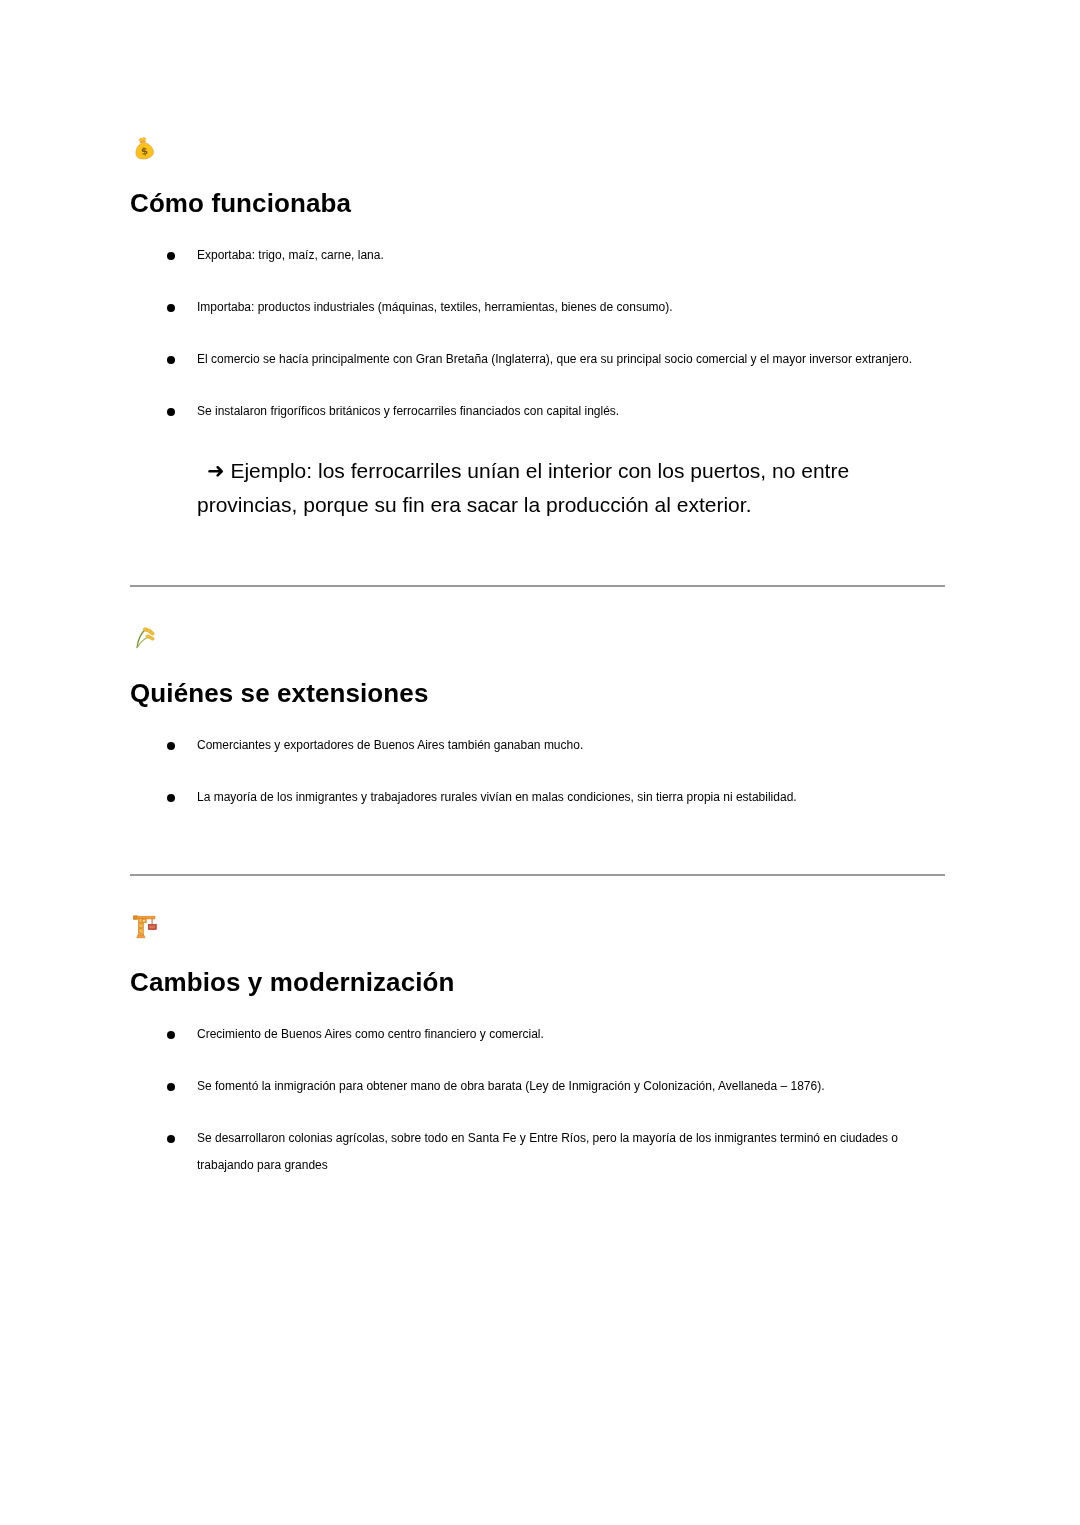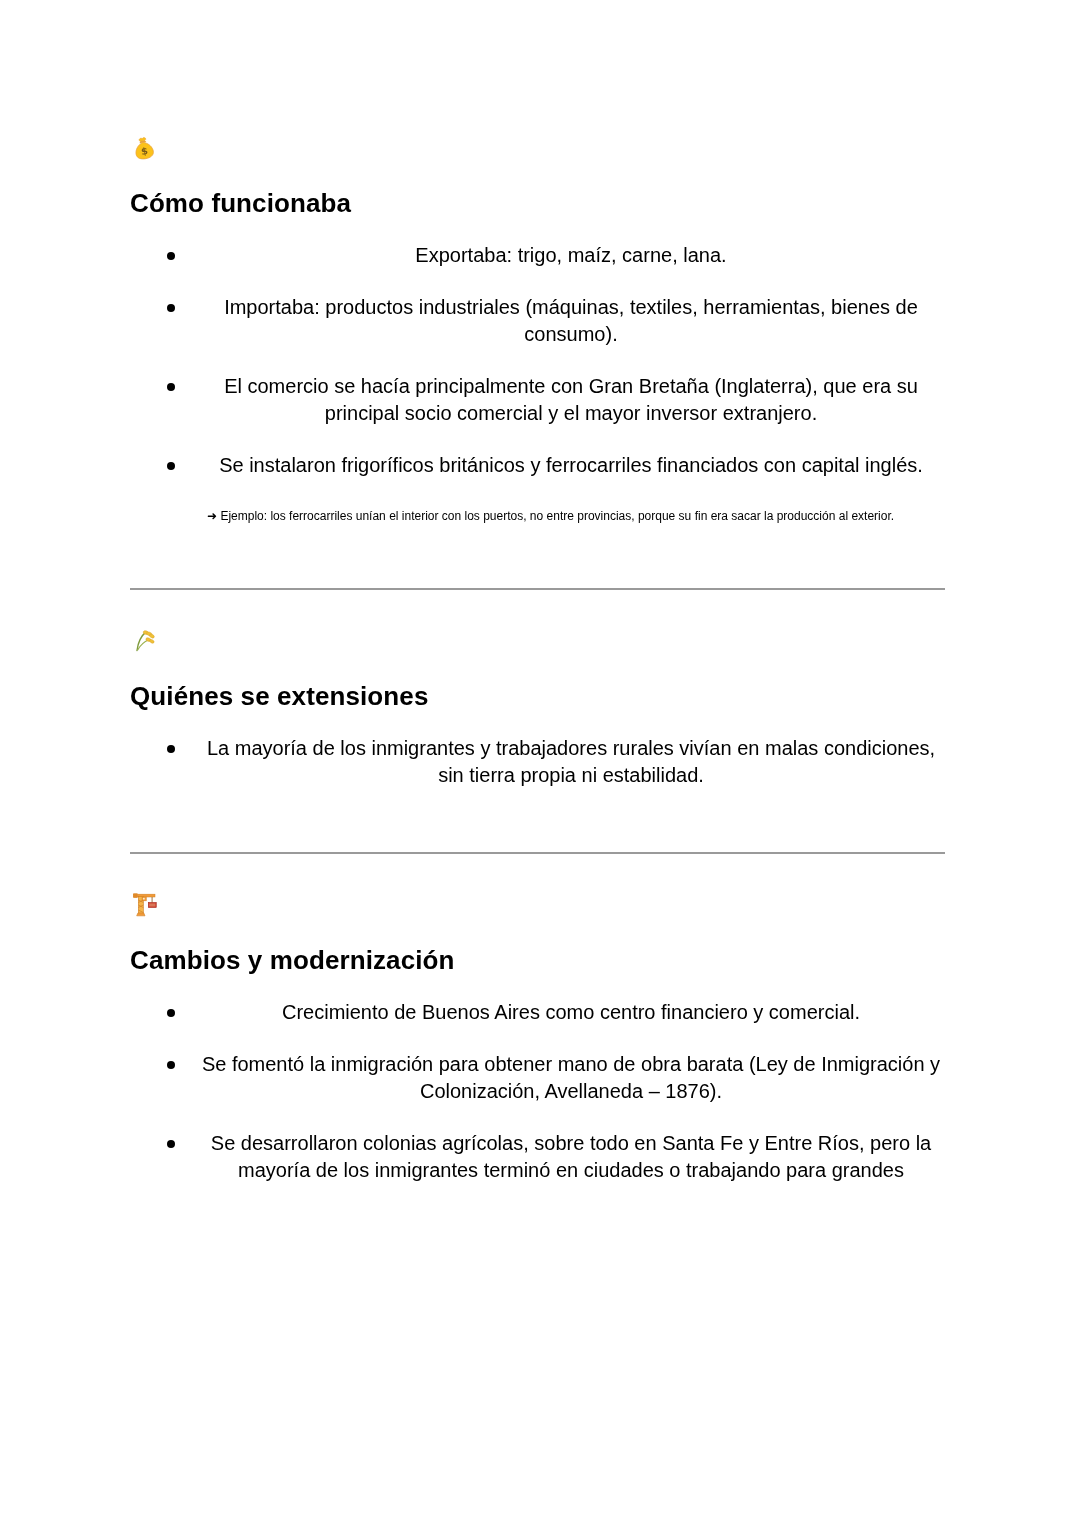--- a/index.html
+++ b/index.html
@@ -34,39 +34,38 @@
     margin: 29px 0 0 0;
     letter-spacing: 0.1px;
   }
   ul.bullet-list {
     list-style: none;
     margin: 26px 0 0 0;
     padding: 0 0 0 67px;
   }
   ul.bullet-list li {
     position: relative;
-    font-size: 20px;
+    font-size: 12px;
     line-height: 27px;
     margin: 0 0 25px 0;
-    text-align: center;
   }
   ul.bullet-list li:last-child { margin-bottom: 0; }
   ul.bullet-list li .dot {
     position: absolute;
     left: -30px;
     top: 10px;
     width: 8px;
     height: 8px;
     border-radius: 50%;
     background: #000000;
   }
   p.note-paragraph {
     margin: 29px 0 0 67px;
-    font-size: 12px;
-    line-height: 17px;
+    font-size: 21px;
+    line-height: 34px;
     text-indent: 10px;
   }
   hr.divider {
     border: none;
     border-top: 2px solid #9a9a9a;
     margin: 63px 0 36px 0;
   }
 </style>
 </head>
 <body>
@@ -114,20 +113,21 @@
             <ellipse cx="21" cy="15.5" rx="3" ry="1.9" transform="rotate(18 21 15.5)"></ellipse>
             <ellipse cx="25" cy="17.5" rx="2.8" ry="1.8" transform="rotate(28 25 17.5)"></ellipse>
           </g>
         </svg>
       </span>
     </div>
 
     <h2 class="section-heading">Quiénes se extensiones</h2>
 
     <ul class="bullet-list">
+      <li><span class="dot"></span><span>Comerciantes y exportadores de Buenos Aires también ganaban mucho.</span></li>
       <li><span class="dot"></span><span>La mayoría de los inmigrantes y trabajadores rurales vivían en malas condiciones, sin tierra propia ni estabilidad.</span></li>
     </ul>
   </div>
 
   <hr class="divider">
 
   <div>
     <div class="icon-line">
       <span>
         <svg width="30" height="30" viewBox="0 0 36 36">

